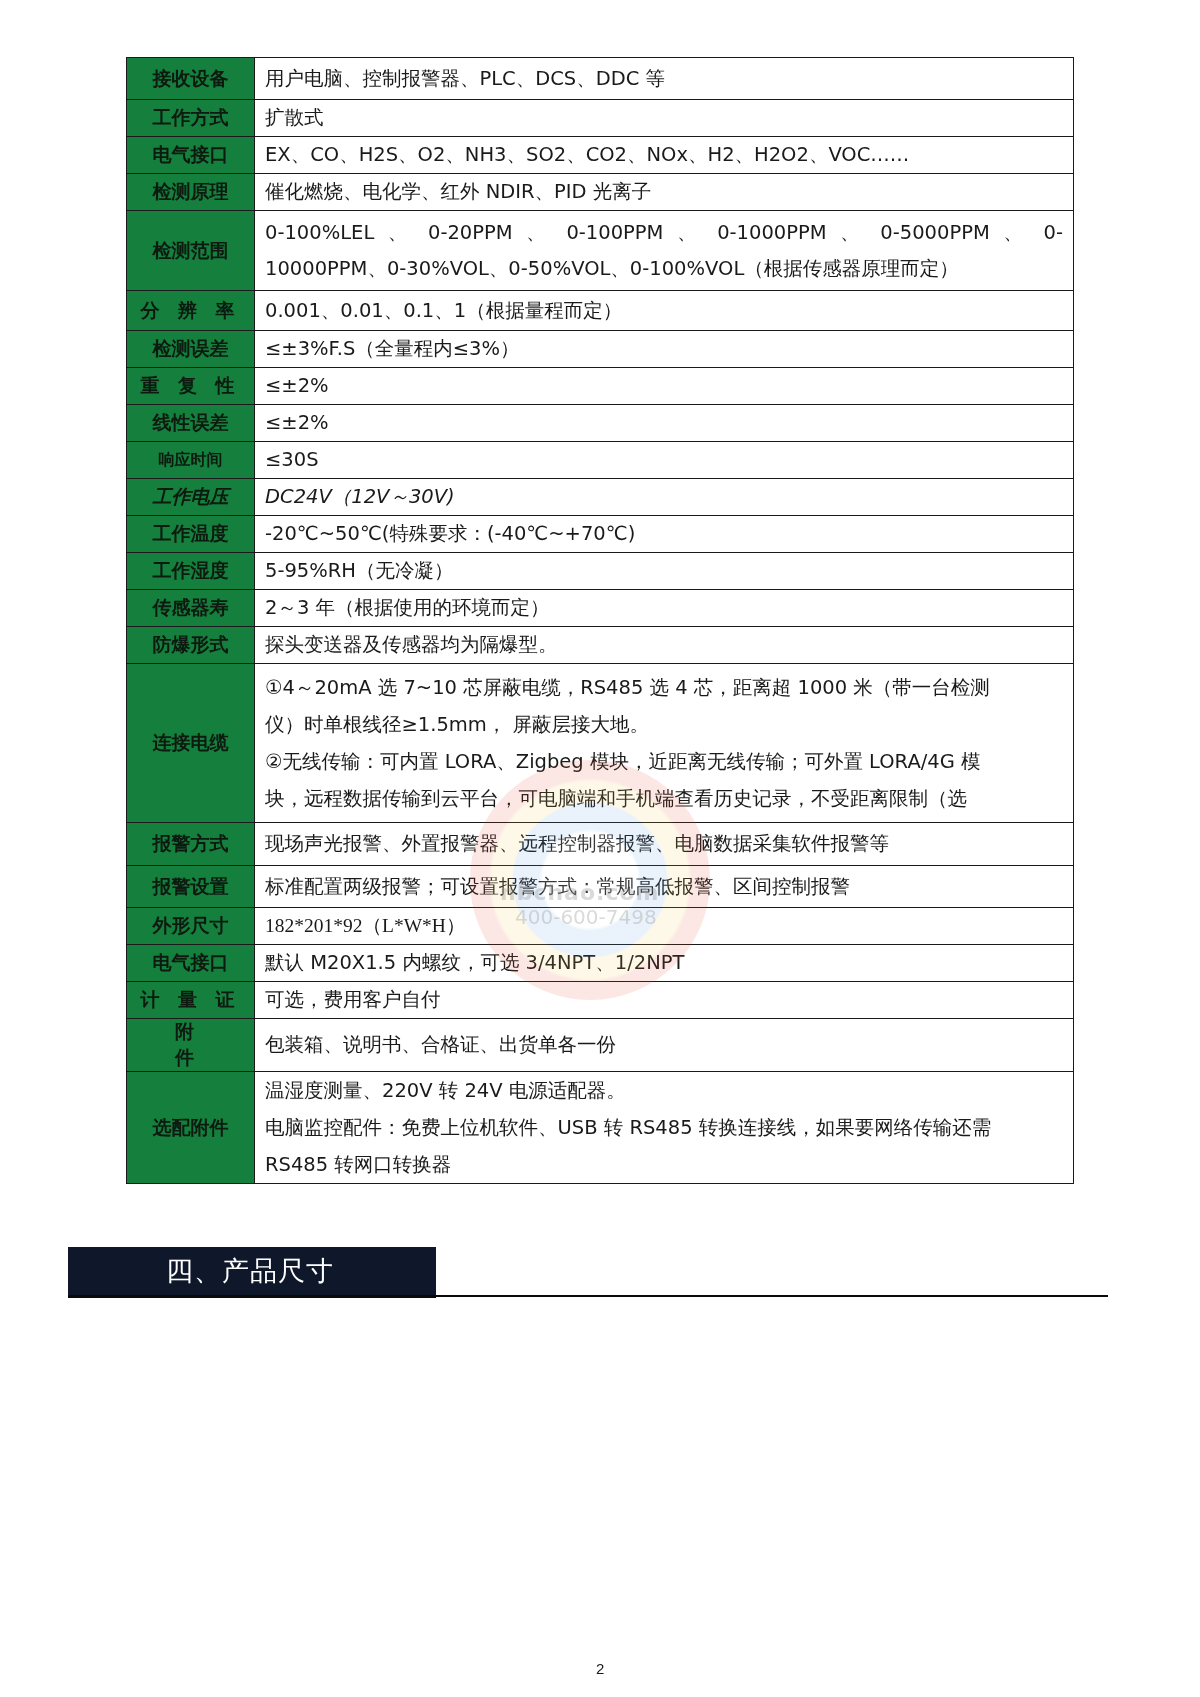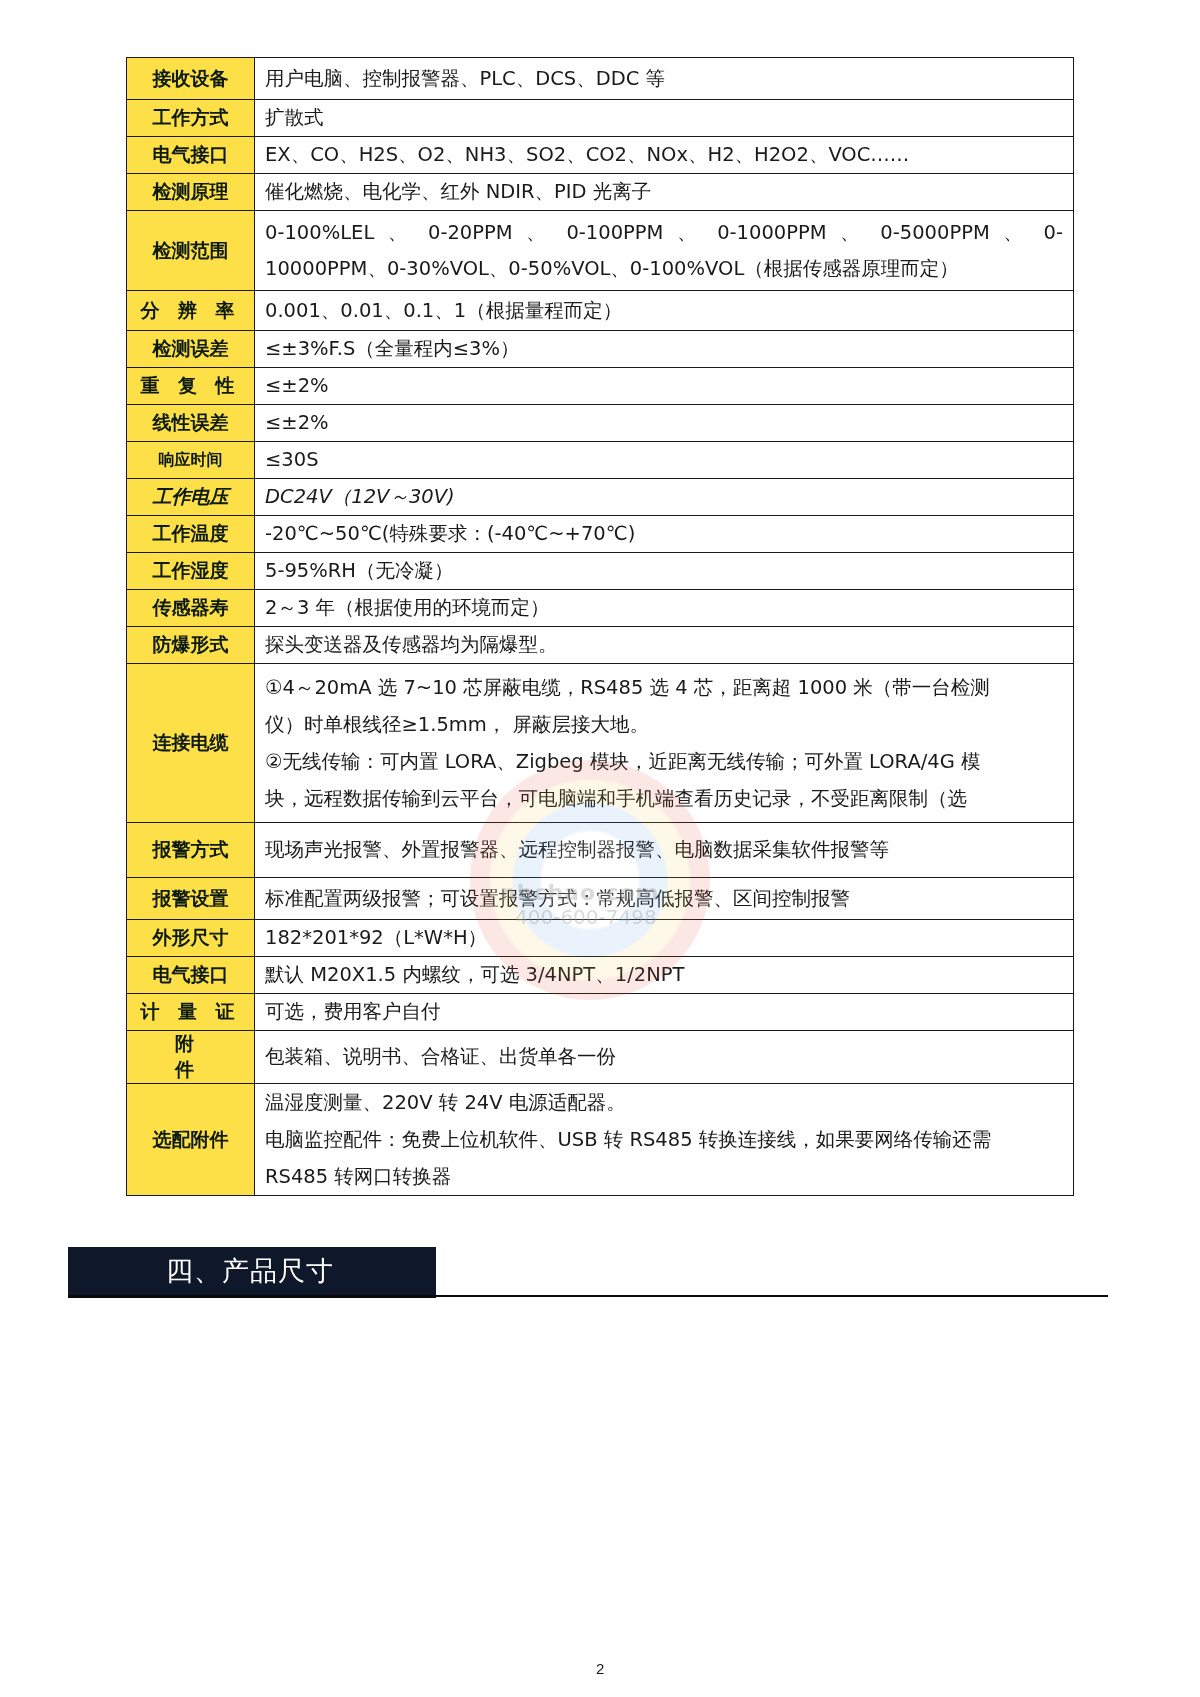--- a/index.html
+++ b/index.html
@@ -1,21 +1,21 @@
 <!DOCTYPE html>
 <html><head>
 <meta charset="utf-8">
 <style>
   html, body { margin: 0; padding: 0; background: #ffffff; }
   body { width: 1200px; height: 1697px; position: relative; overflow: hidden;
          font-family: "DejaVu Sans", "Liberation Sans", sans-serif; color: #1a1a1a; }
   .spec-table { position: absolute; left: 126px; top: 57px; width: 948px;
                 border-collapse: collapse; table-layout: fixed; }
   .spec-table td { border: 1.5px solid #1a1a1a; padding: 0; vertical-align: middle; }
-  .spec-table td.label { width: 127px; background: #fde047; color: #0d1a10;
+  .spec-table td.label { width: 127px; background: #15803d; color: #0d1a10;
                          font-weight: bold; font-size: 19px; text-align: center;
                          letter-spacing: 0px; }
   .spec-table td.label.spaced { letter-spacing: 6px; }
   .spec-table td.label.wide { letter-spacing: 24px; padding-left: 12px; }
   .spec-table td.label.small { font-size: 16px; }
   .spec-table td.value { font-size: 19.5px; padding: 0 10px; line-height: 36px; color: #1a1a1a; }
   .spec-table td.value .line { display: block; }
   .spec-table td.value.justify .line { text-align: justify; text-align-last: justify; }
   .spec-table td.value.justify .line:last-child { text-align-last: left; }
   .spec-table td.value.tall .line { line-height: 37px; }
@@ -135,33 +135,33 @@
       </tr>
       <tr style="height: 159px;">
         <td class="label">连接电缆</td>
         <td class="value tall">
           <span class="line">①4～20mA 选 7~10 芯屏蔽电缆，RS485 选 4 芯，距离超 1000 米（带一台检测</span>
           <span class="line">仪）时单根线径≥1.5mm， 屏蔽层接大地。</span>
           <span class="line">②无线传输：可内置 LORA、Zigbeg 模块，近距离无线传输；可外置 LORA/4G 模</span>
           <span class="line">块，远程数据传输到云平台，可电脑端和手机端查看历史记录，不受距离限制（选</span>
         </td>
       </tr>
-      <tr style="height: 55px; padding-left: 17px;">
+      <tr style="height: 43px; padding-left: 17px;">
         <td class="label">报警方式</td>
         <td class="value">
           <span class="line">现场声光报警、外置报警器、远程控制器报警、电脑数据采集软件报警等</span>
         </td>
       </tr>
       <tr style="height: 42px;">
         <td class="label">报警设置</td>
         <td class="value">
           <span class="line">标准配置两级报警；可设置报警方式：常规高低报警、区间控制报警</span>
         </td>
       </tr>
-      <tr style="height: 36px;">
+      <tr style="height: 36px; font-family: Liberation Serif, serif;">
         <td class="label">外形尺寸</td>
         <td class="value">
           <span class="line">182*201*92（L*W*H）</span>
         </td>
       </tr>
       <tr style="height: 36px;">
         <td class="label">电气接口</td>
         <td class="value">
           <span class="line">默认 M20X1.5 内螺纹，可选 3/4NPT、1/2NPT</span>
         </td>

